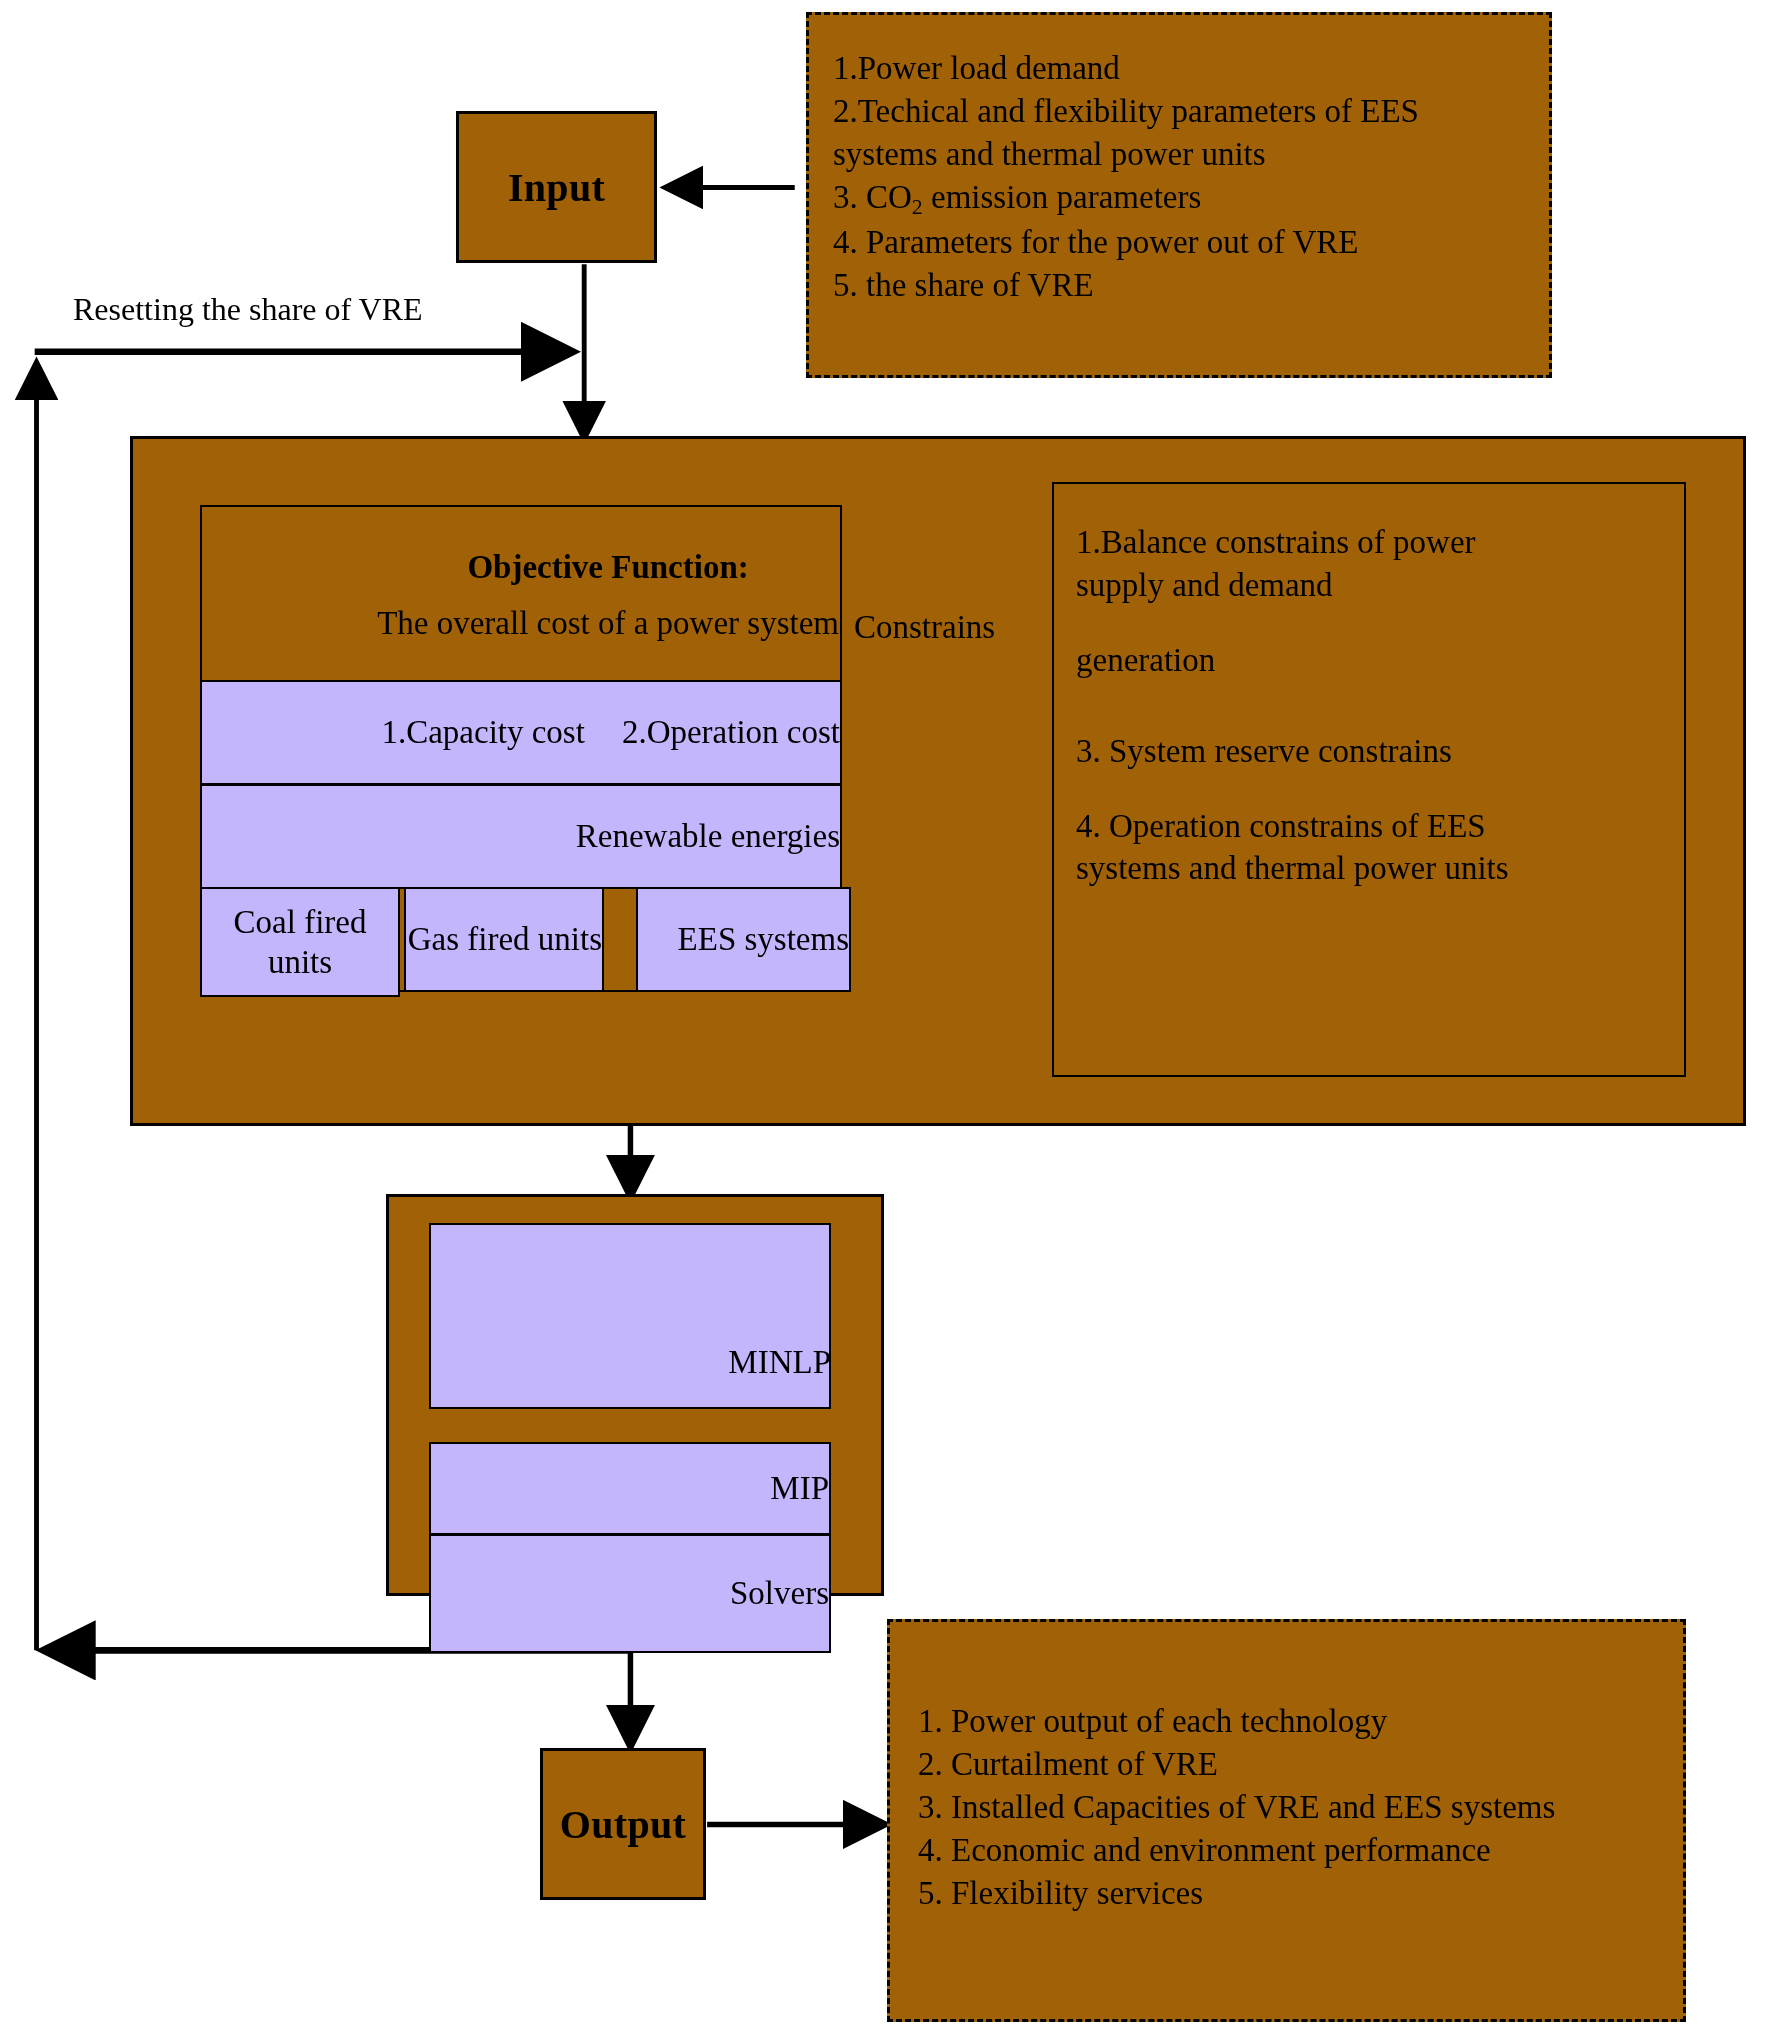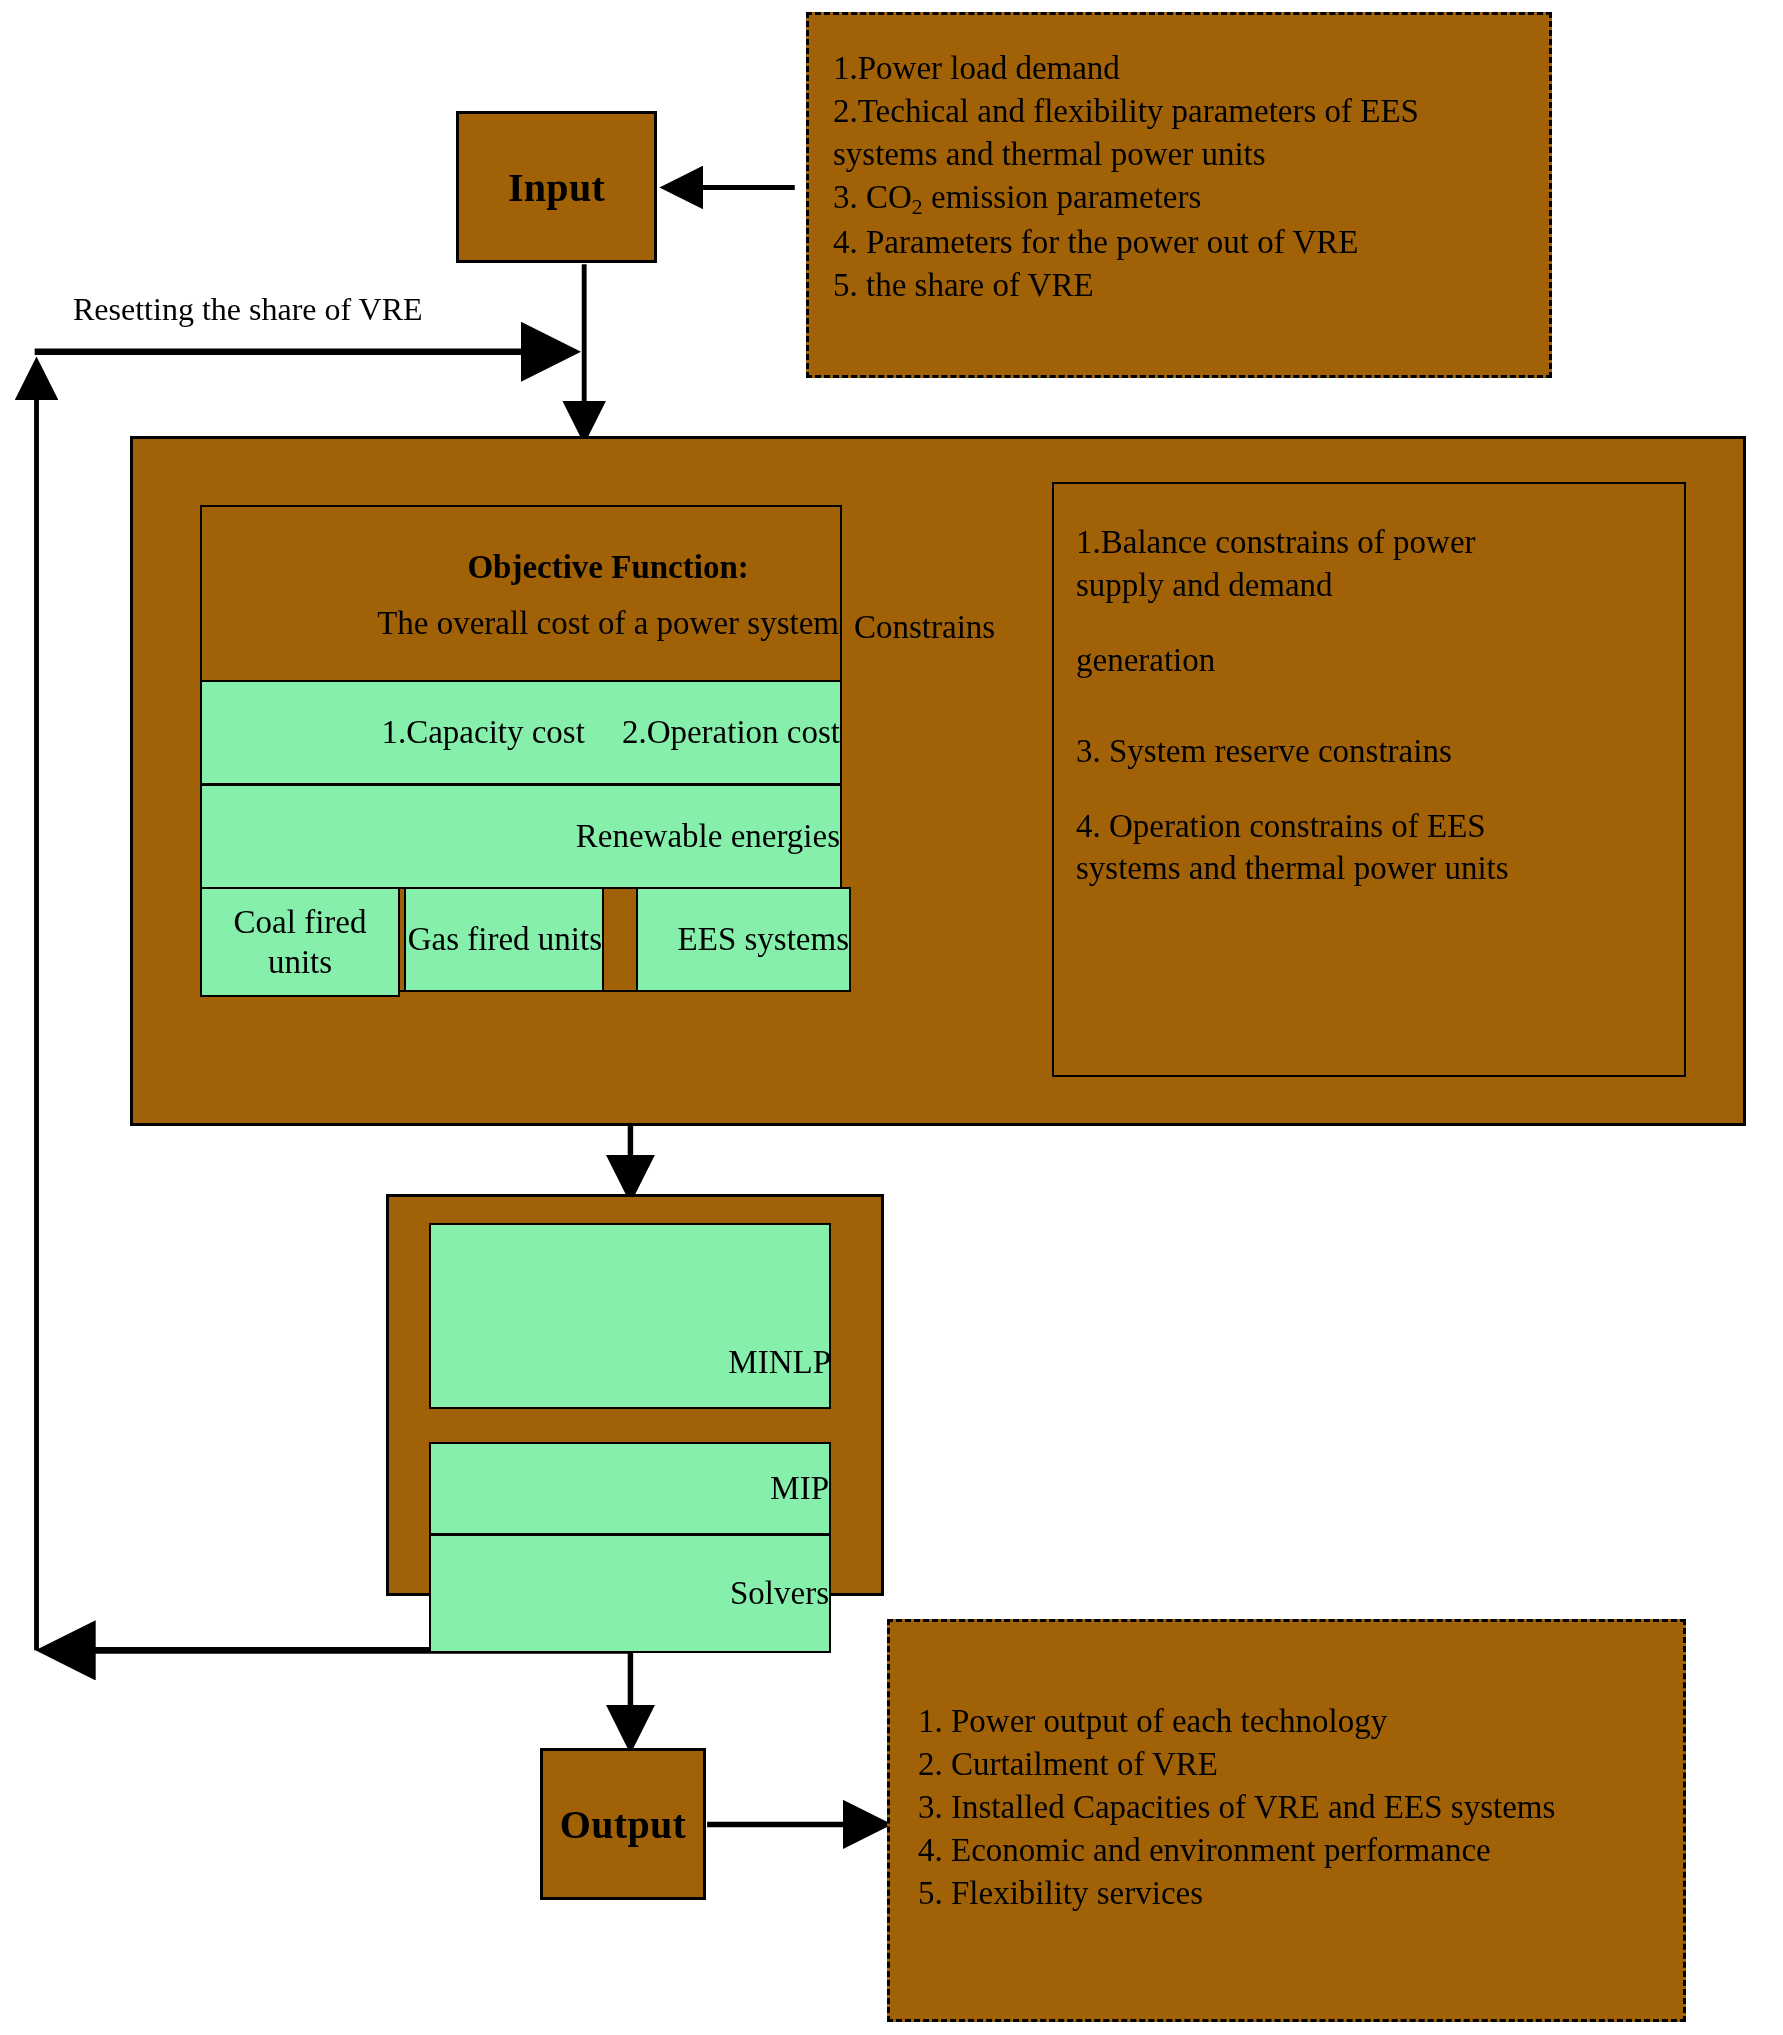--- a/index.html
+++ b/index.html
@@ -72,21 +72,21 @@
     box-sizing: border-box;
     display: flex;
     align-items: center;
     justify-content: flex-end;
     text-align: center;
     font-size: 33px;
     line-height: 1.22;
   }
   .cell-b {
     border: 2.4px solid #000000;
-    background: #86efac;
+    background: #c4b5fd;
   }
   .constrains-label {
     position: absolute;
     font-size: 33px;
     white-space: nowrap;
   }
   .reset-label {
     position: absolute;
     font-size: 32px;
     white-space: nowrap;

